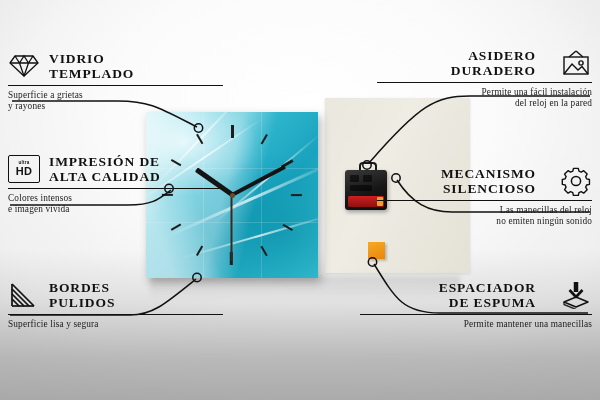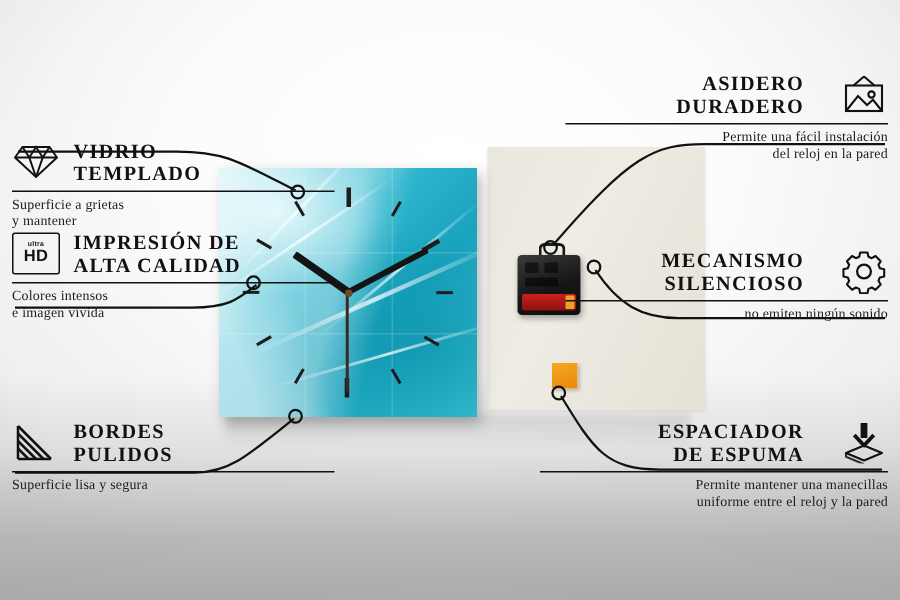--- a/index.html
+++ b/index.html
@@ -204,37 +204,37 @@
       <circle cx="367" cy="165" r="4.2" fill="none" stroke="#111" stroke-width="1.5"></circle>
 
       <path d="M590,212 L452,212 C428,212 412,203 397,180"></path>
       <circle cx="396" cy="178" r="4.2" fill="none" stroke="#111" stroke-width="1.5"></circle>
 
       <path d="M588,313 L440,313 C404,313 396,300 374,264"></path>
       <circle cx="372.5" cy="262" r="4.2" fill="none" stroke="#111" stroke-width="1.5"></circle>
     </g>
   </svg>
 
-  <div class="feat left" style="top:50px;margin-top:42px;">
+  <div class="feat left" style="top:50px;">
     <div class="fhead">
       <div class="ficon">
         <svg width="30" height="24" viewBox="0 0 30 24" fill="none" stroke="#111" stroke-width="1.3">
           <path d="M6,2 H24 L29,9 L15,22 L1,9 Z"></path>
           <path d="M1,9 H29 M6,2 L10.5,9 L15,22 M24,2 L19.5,9 L15,22 M10.5,9 L15,2 L19.5,9"></path>
         </svg>
       </div>
       <div class="ftitle">
         <div>VIDRIO</div>
         <div>TEMPLADO</div>
       </div>
     </div>
     <div class="rule"></div>
     <div class="fdesc">
       <div>Superficie a grietas</div>
-      <div>y mantener</div>
+      <div>y rayones</div>
     </div>
   </div>
 
   <div class="feat left" style="top:153px;">
     <div class="fhead">
       <div class="ficon">
         <div class="hdbadge">
           <span class="u">ultra</span>
           <span class="h">HD</span>
         </div>
@@ -306,20 +306,21 @@
           <circle cx="15" cy="15" r="4.6"></circle>
         </svg>
       </div>
       <div class="ftitle">
         <div>MECANISMO</div>
         <div>SILENCIOSO</div>
       </div>
     </div>
     <div class="rule"></div>
     <div class="fdesc">
+      <div>Las manecillas del reloj</div>
       <div>no emiten ningún sonido</div>
     </div>
   </div>
 
   <div class="feat right" style="top:279px;width:232px;">
     <div class="fhead">
       <div class="ficon">
         <svg width="30" height="28" viewBox="0 0 30 28" fill="none" stroke="#111" stroke-width="1.4" stroke-linejoin="round">
           <path d="M15,1 L15,11" stroke-width="4.5"></path>
           <path d="M8.5,9 L15,16 L21.5,9" stroke-width="2.6"></path>
@@ -328,17 +329,16 @@
         </svg>
       </div>
       <div class="ftitle">
         <div>ESPACIADOR</div>
         <div>DE ESPUMA</div>
       </div>
     </div>
     <div class="rule"></div>
     <div class="fdesc">
       <div>Permite mantener una manecillas</div>
-      <div>uniforme entre el reloj y la pared</div>
     </div>
   </div>
 
 </div>
 
 </body></html>

